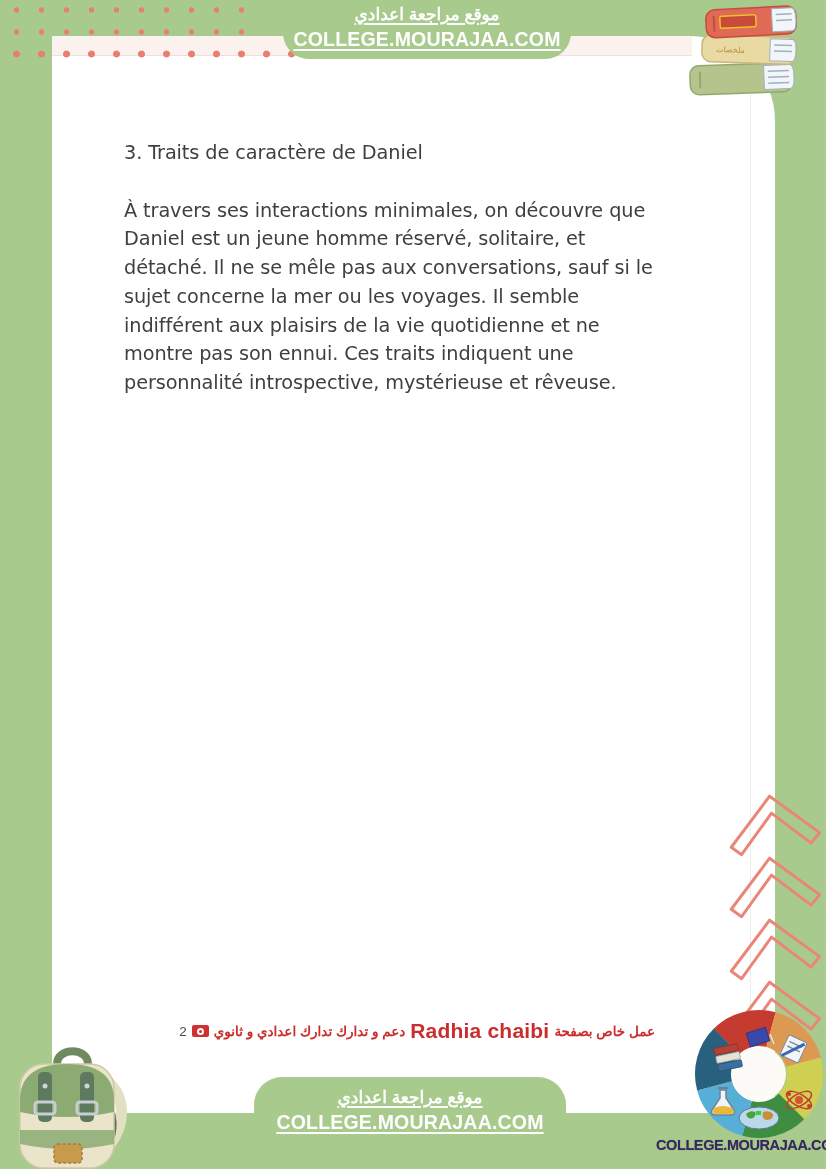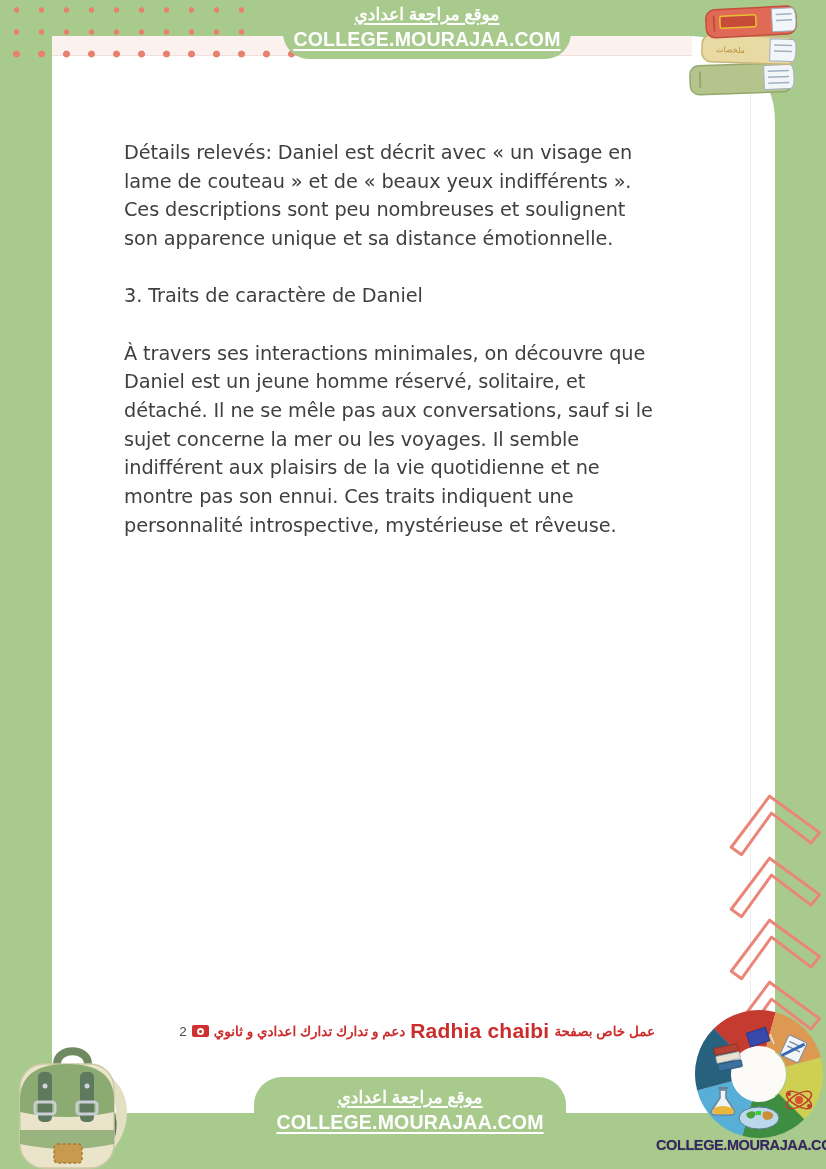--- a/index.html
+++ b/index.html
@@ -143,21 +143,20 @@
       <path d="M84,8 L104,8 Q108,8 108,20 Q108,31 104,31 L84,31 Z" fill="#f3f6f8" stroke="#9eb0c2" stroke-width="1"></path>
       <line x1="88" y1="14" x2="104" y2="14" stroke="#9eb0c2" stroke-width="1.5"></line>
       <line x1="88" y1="20" x2="104" y2="20" stroke="#9eb0c2" stroke-width="1.5"></line>
       <rect x="32" y="13" width="36" height="12" rx="2" fill="#c84b3a" stroke="#ecc12e" stroke-width="1.5"></rect>
       <line x1="26" y1="12" x2="26" y2="28" stroke="#c34e3c" stroke-width="2"></line>
     </g>
   </svg>
 </div>
 
 <div class="doc">
-  <p>Détails relevés: Daniel est décrit avec « un visage en lame de couteau » et de « beaux yeux indifférents ». Ces descriptions sont peu nombreuses et soulignent son apparence unique et sa distance émotionnelle.</p>
   <h2>3. Traits de caractère de Daniel</h2>
   <p>À travers ses interactions minimales, on découvre que Daniel est un jeune homme réservé, solitaire, et détaché. Il ne se mêle pas aux conversations, sauf si le sujet concerne la mer ou les voyages. Il semble indifférent aux plaisirs de la vie quotidienne et ne montre pas son ennui. Ces traits indiquent une personnalité introspective, mystérieuse et rêveuse.</p>
 </div>
 
 <div class="chevrons">
   <svg width="104" height="256" viewBox="0 0 104 256">
     <g fill="none" stroke="#ea8677" stroke-width="3" stroke-linejoin="round">
       <path transform="translate(0,0) rotate(-3 52 40)" d="M8,62 L49,13 L97,52 L88,62 L50,30 L18,70 Z"></path>
       <path transform="translate(0,62) rotate(-3 52 40)" d="M8,62 L49,13 L97,52 L88,62 L50,30 L18,70 Z"></path>
       <path transform="translate(0,124) rotate(-3 52 40)" d="M8,62 L49,13 L97,52 L88,62 L50,30 L18,70 Z"></path>

